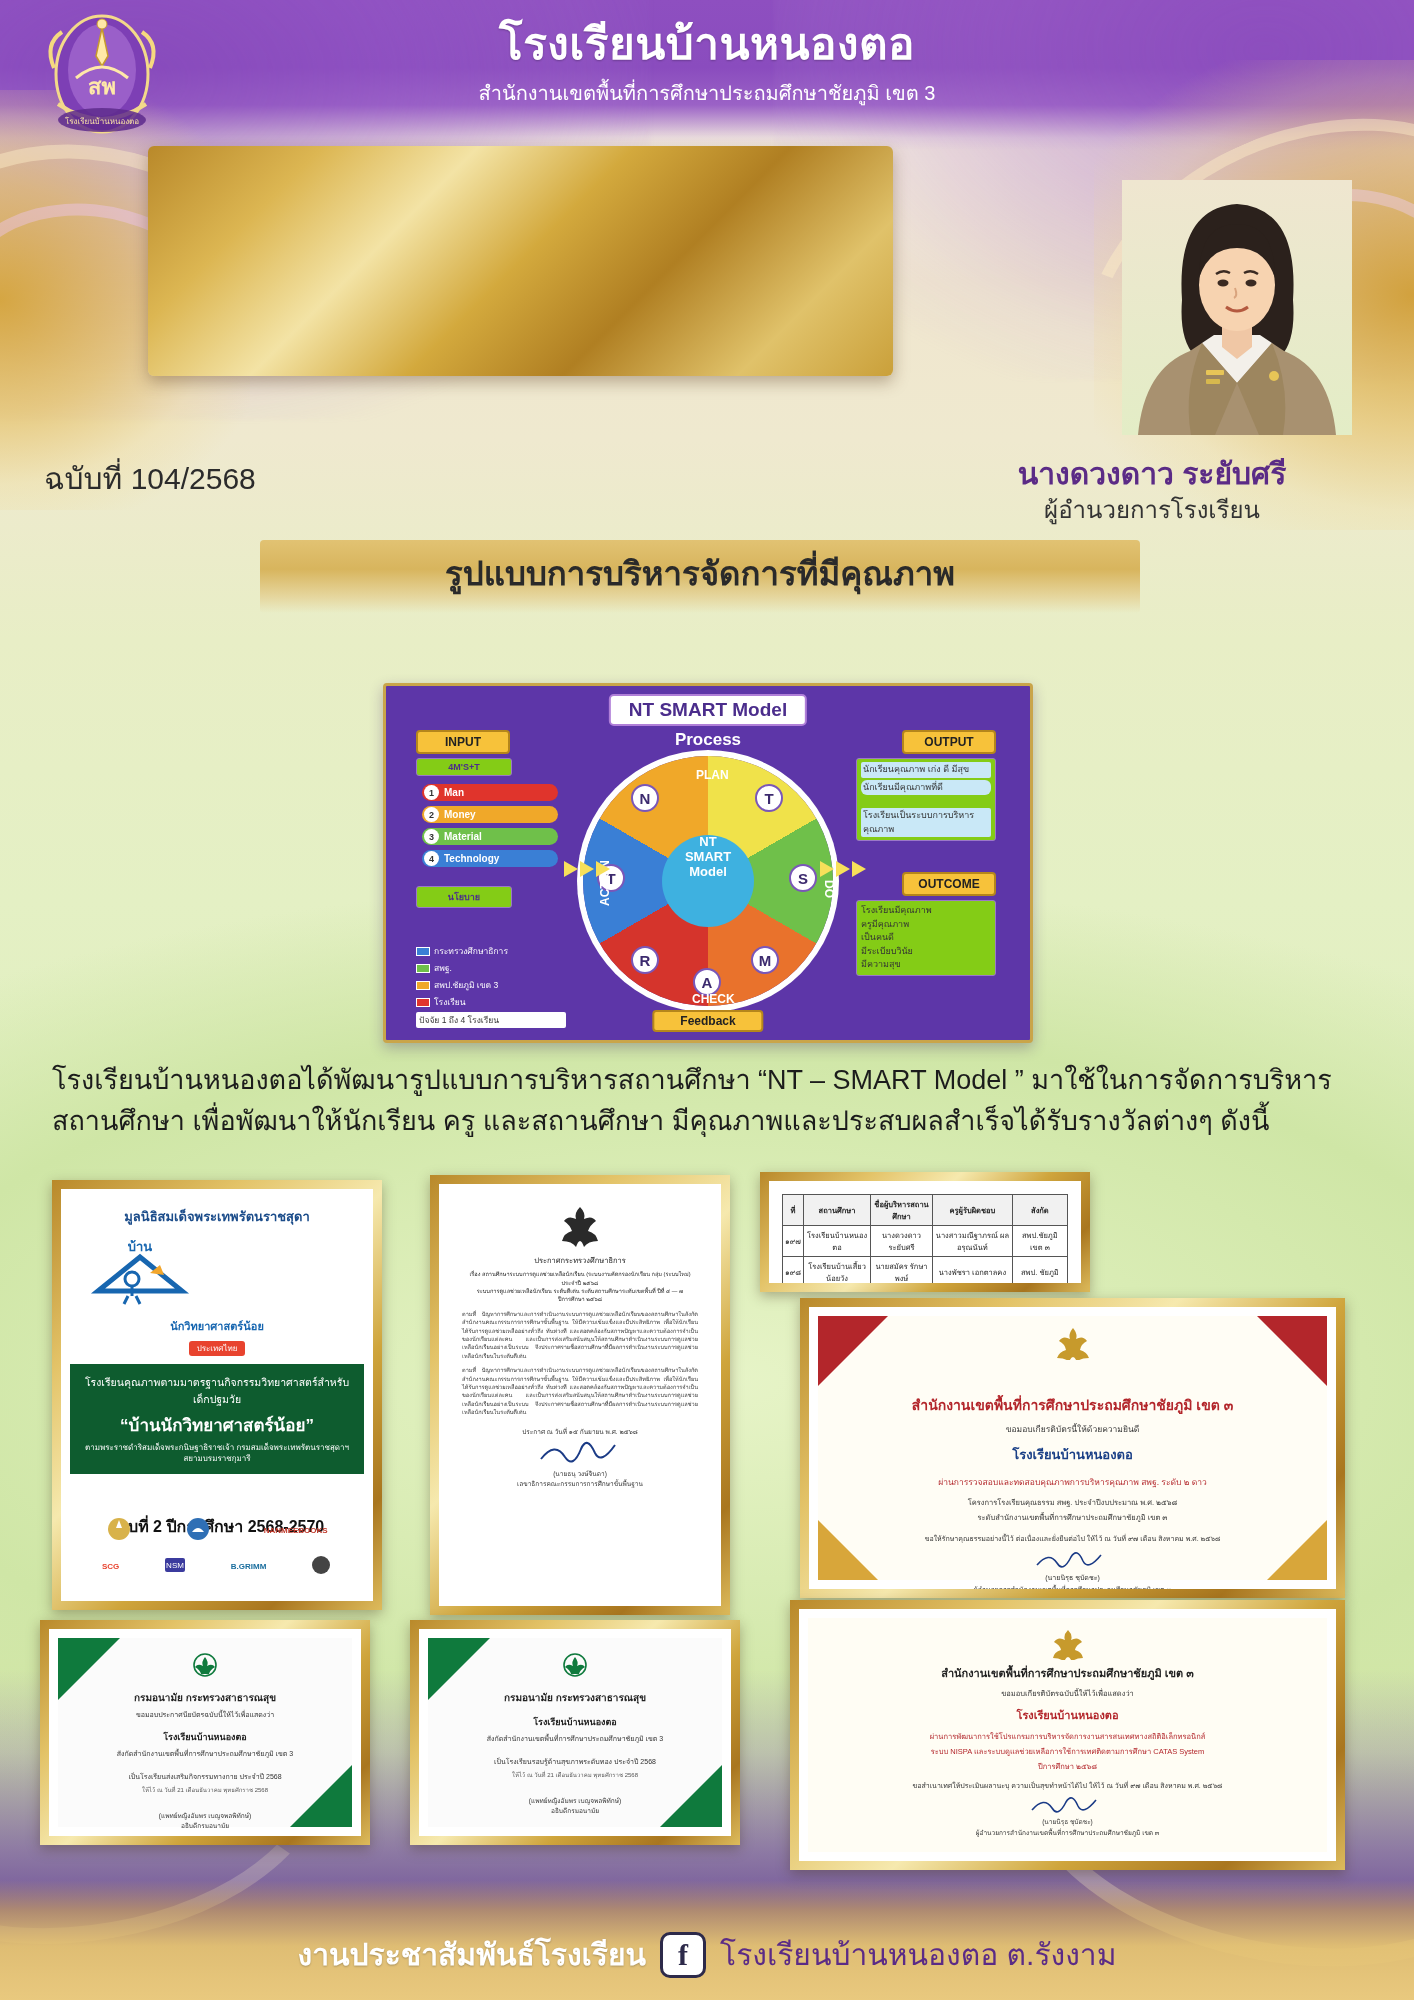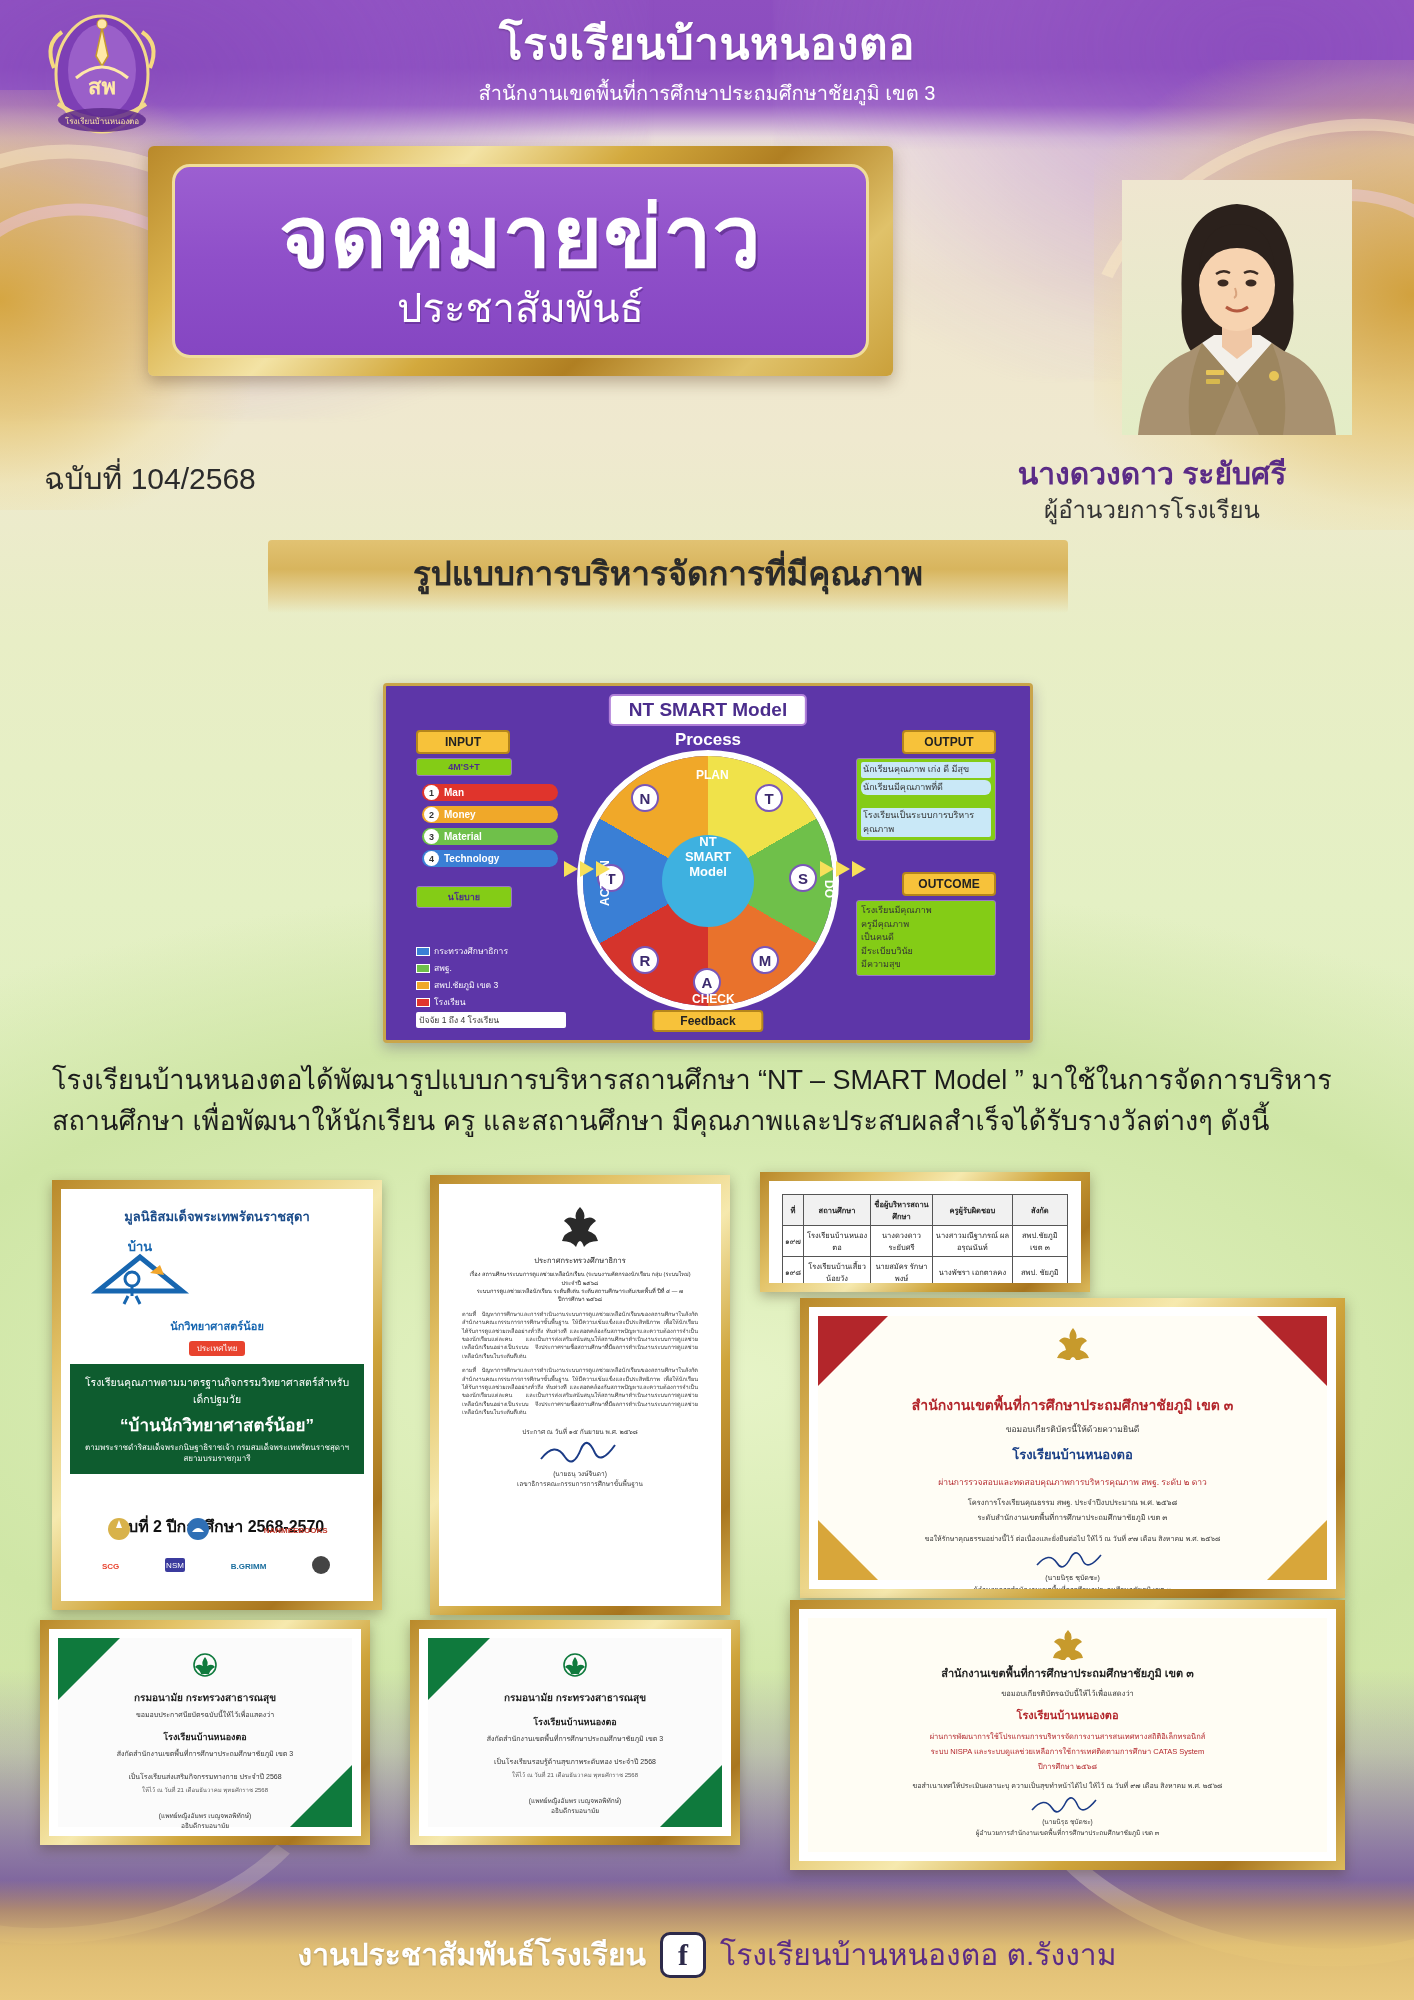--- a/index.html
+++ b/index.html
@@ -157,21 +157,21 @@
     position: absolute; right: 52px; top: 450px; width: 420px; text-align: center;
     font-size: 30px; font-weight: bold; color: #5b2b86;
   }
   .director-role {
     position: absolute; right: 52px; top: 490px; width: 420px; text-align: center;
     font-size: 24px; color: #333;
   }
 
   
   .subject-banner {
-    position: absolute; left: 268px; top: 540px; width: 800px; padding: 12px 20px 16px;
+    position: absolute; left: 260px; top: 540px; width: 880px; padding: 12px 20px 16px;
     background: linear-gradient(180deg, rgba(225,192,110,0.95) 0%, rgba(214,176,84,0.92) 40%, rgba(226,196,124,0.55) 78%, rgba(240,225,170,0.0) 100%);
     text-align: center; border-radius: 4px;
   }
   .subject-line {
     font-size: 33px; font-weight: bold; color: #2a2a2a; line-height: 1.35;
   }
 
   
   .diagram {
     position: absolute; left: 383px; top: 683px; width: 650px; height: 360px;
@@ -401,24 +401,20 @@
     </svg>
   </div>
   <div class="header-text">
     <div class="header-title">โรงเรียนบ้านหนองตอ</div>
     <div class="header-sub">สำนักงานเขตพื้นที่การศึกษาประถมศึกษาชัยภูมิ เขต 3</div>
   </div>
 </div>
 
 <div class="plaque-wrap">
   <div class="plaque-gold"></div>
-  <div class="plaque-inner">
-    <div class="plaque-main">จดหมายข่าว</div>
-    <div class="plaque-sub">ประชาสัมพันธ์</div>
-  </div>
 </div>
 
 <div class="issue">ฉบับที่ 104/2568</div>
 
 <div class="portrait-wrap">
   <svg class="portrait-photo" viewBox="0 0 230 255" width="230" height="255">
     <defs>
       <linearGradient id="bgp" x1="0" y1="0" x2="0" y2="1">
         <stop offset="0" stop-color="#efe6d0"></stop>
           <stop offset="1" stop-color="#e3edc6"></stop>

